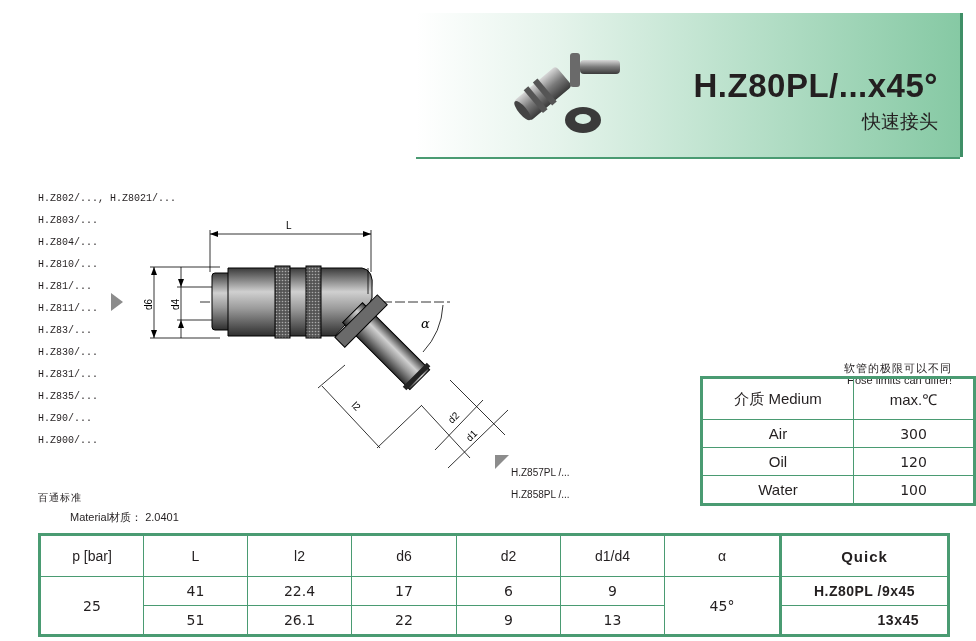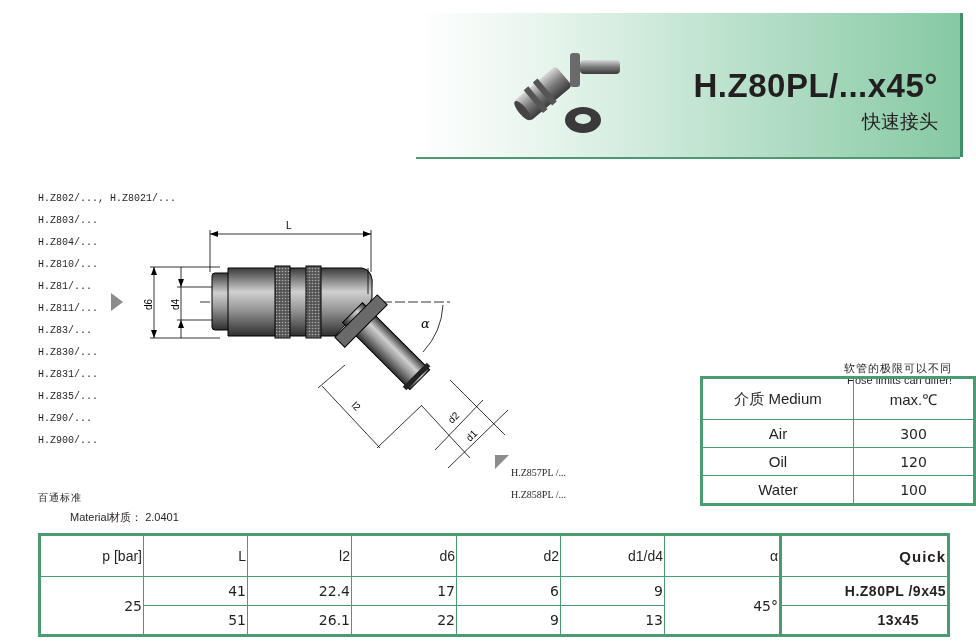--- a/index.html
+++ b/index.html
@@ -13,21 +13,21 @@
   .banner .photo { position:absolute; left:92px; top:25px; width:120px; height:100px; }
   .banner .title { position:absolute; right:22px; top:54px; font-size:33px; font-weight:bold;
     letter-spacing:0.5px; color:#231f20; }
   .banner .cn { position:absolute; right:22px; top:96px; font-size:19px; color:#231f20; }
   .banner .en { position:absolute; right:22px; top:119px; font-size:16px; color:#231f20; }
 
   
   .compat { position:absolute; left:38px; top:192px; font-size:10px; color:#231f20;font-family:Liberation Mono, monospace; }
   .compat div { height:22px; line-height:14px; }
   .compat2 { position:absolute; left:511px; top:466px; font-size:10px; color:#231f20; }
-  .compat2 div { height:22px; line-height:14px;font-family:Liberation Serif, serif; }
+  .compat2 div { height:22px; line-height:14px; }
   .tri-right { position:absolute; left:111px; top:293px; width:0; height:0;
     border-top:9px solid transparent; border-bottom:9px solid transparent; border-left:12px solid #8c8c8c; }
   .tri-corner { position:absolute; left:495px; top:455px; width:0; height:0;
     border-top:14px solid #8c8c8c; border-right:14px solid transparent; }
 
   
   .drawing { position:absolute; left:140px; top:210px; width:380px; height:270px; }
 
   
   .std { position:absolute; left:38px; top:491px; font-size:10px; color:#231f20; letter-spacing:1px; }
@@ -41,21 +41,21 @@
   table { border-collapse:collapse; }
   .medium { position:absolute; left:652px; top:376px; width:276px; border:3px solid #4a9b72;margin-left:48px; }
   .medium td { border:1.5px solid #4a9b72; text-align:center; font-size:15px; color:#231f20; }
   .medium tr.h td { height:38px; }
   .medium tr.r td { height:25px; }
   .medium td.num { font-family:"DejaVu Sans", sans-serif; font-size:14px; }
   .medium td:first-child { width:148px; }
 
   
   .spec { position:absolute; left:38px; top:533px; width:912px; border:3px solid #4a9b72; }
-  .spec td { border:1.5px solid #4a9b72; text-align:right; font-size:14px; color:#231f20; }
+  .spec td { border:1.5px solid #4a9b72; text-align:center; font-size:14px; color:#231f20; }
   .spec tr.h td { height:38px; }
   .spec tr.r td { height:26px; font-family:"DejaVu Sans", sans-serif; font-size:14px; }
   .spec td.type-h { font-weight:bold; font-family:"Liberation Sans", sans-serif; font-size:15px; letter-spacing:1px; border-left:3px solid #4a9b72; }
   .spec td.type { font-weight:bold; font-family:"Liberation Sans", sans-serif !important; font-size:15px; letter-spacing:0.5px; border-left:3px solid #4a9b72; }
   .spec td.type2 { text-align:right; padding-right:28px;margin-top:43px; }
 </style>
 </head>
 <body>
 
 <div class="banner">

